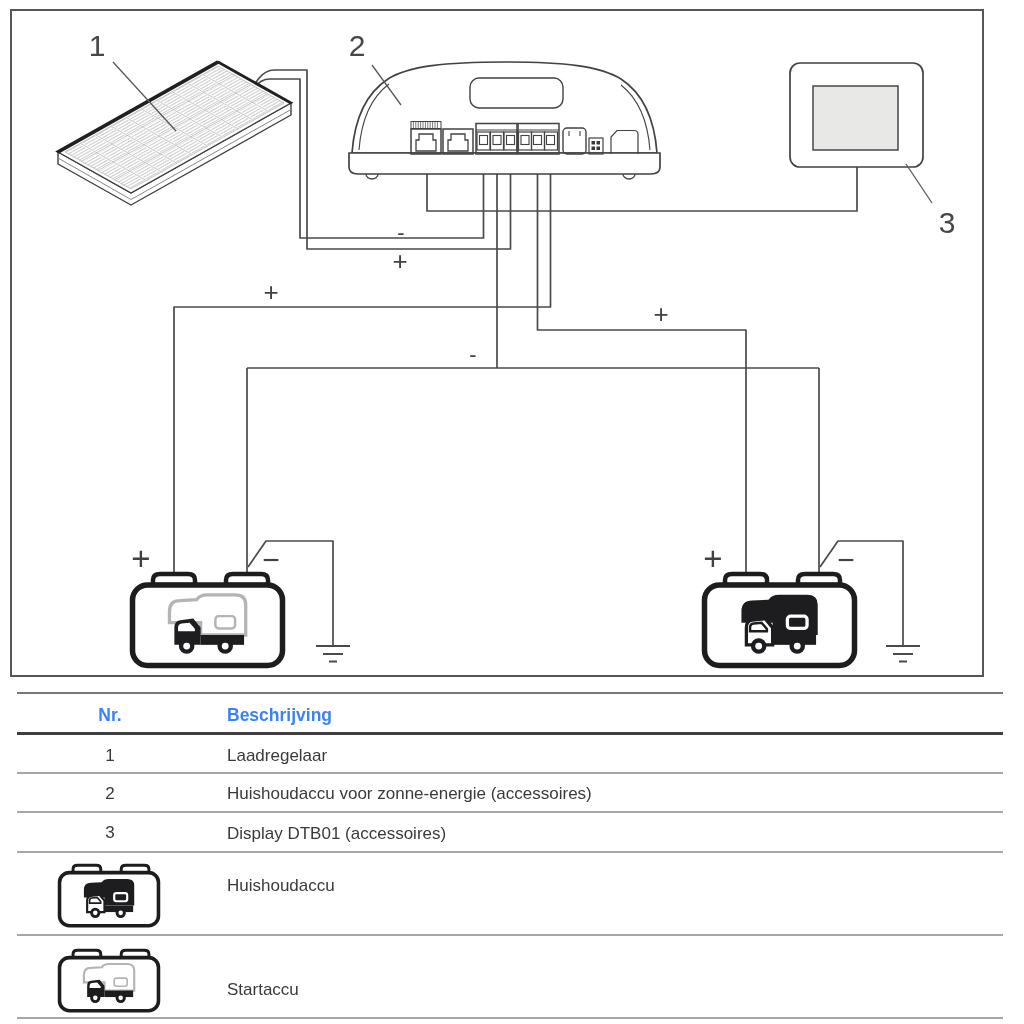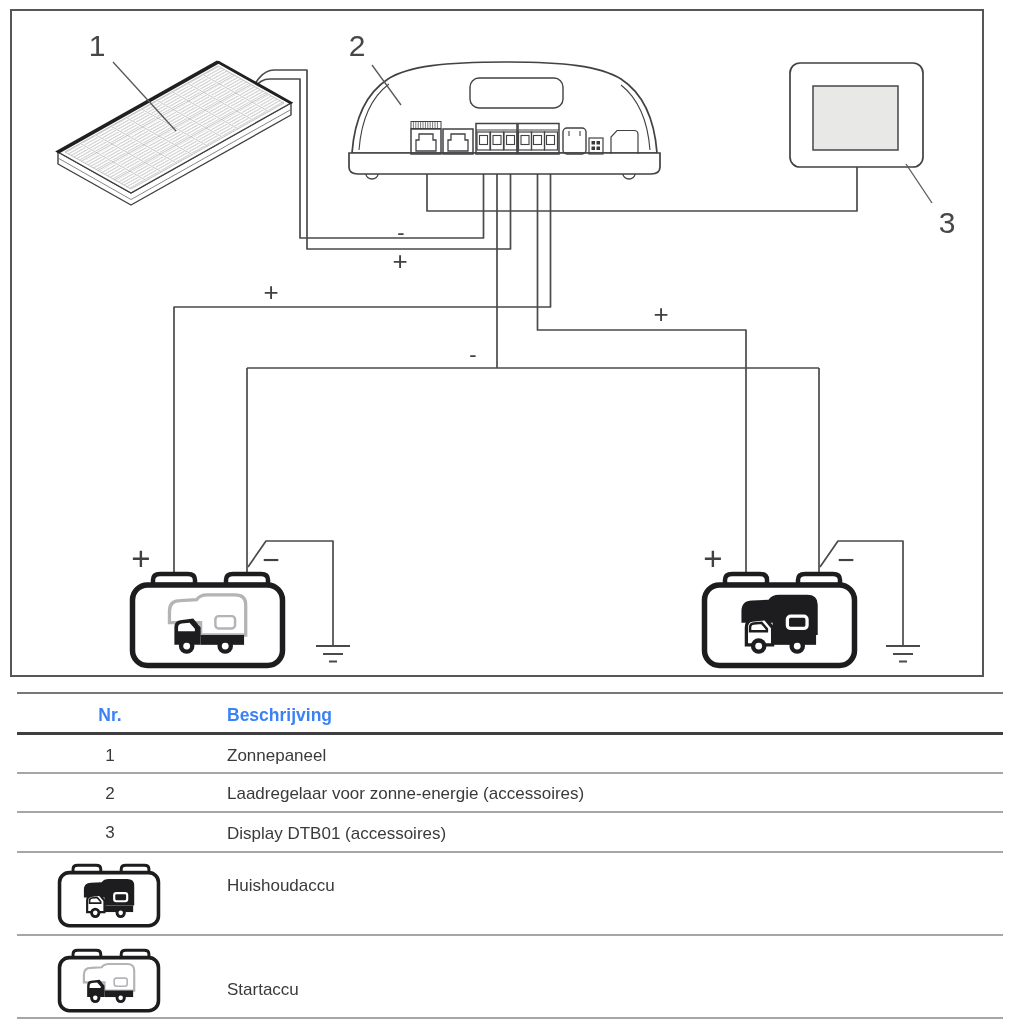--- a/index.html
+++ b/index.html
@@ -222,27 +222,27 @@
     <div class="t-line t-line-top" style="top:692px"></div>
 
     <div>
       <span class="t-text t-nr t-head" style="top:704px">Nr.</span>
       <span class="t-text t-desc t-head" style="top:704px">Beschrijving</span>
     </div>
     <div class="t-line t-line-thick" style="top:732px"></div>
 
     <div>
       <span class="t-text t-nr" style="top:745px">1</span>
-      <span class="t-text t-desc" style="top:745px">Zonnepaneel</span>
+      <span class="t-text t-desc" style="top:745px">Laadregelaar</span>
     </div>
     <div class="t-line" style="top:772px"></div>
 
     <div>
       <span class="t-text t-nr" style="top:783px">2</span>
-      <span class="t-text t-desc" style="top:783px">Laadregelaar voor zonne-energie (accessoires)</span>
+      <span class="t-text t-desc" style="top:783px">Huishoudaccu voor zonne-energie (accessoires)</span>
     </div>
     <div class="t-line" style="top:811px"></div>
 
     <div>
       <span class="t-text t-nr" style="top:822px">3</span>
       <span class="t-text t-desc" style="top:823px">Display DTB01 (accessoires)</span>
     </div>
     <div class="t-line" style="top:851px"></div>
 
     <div>

